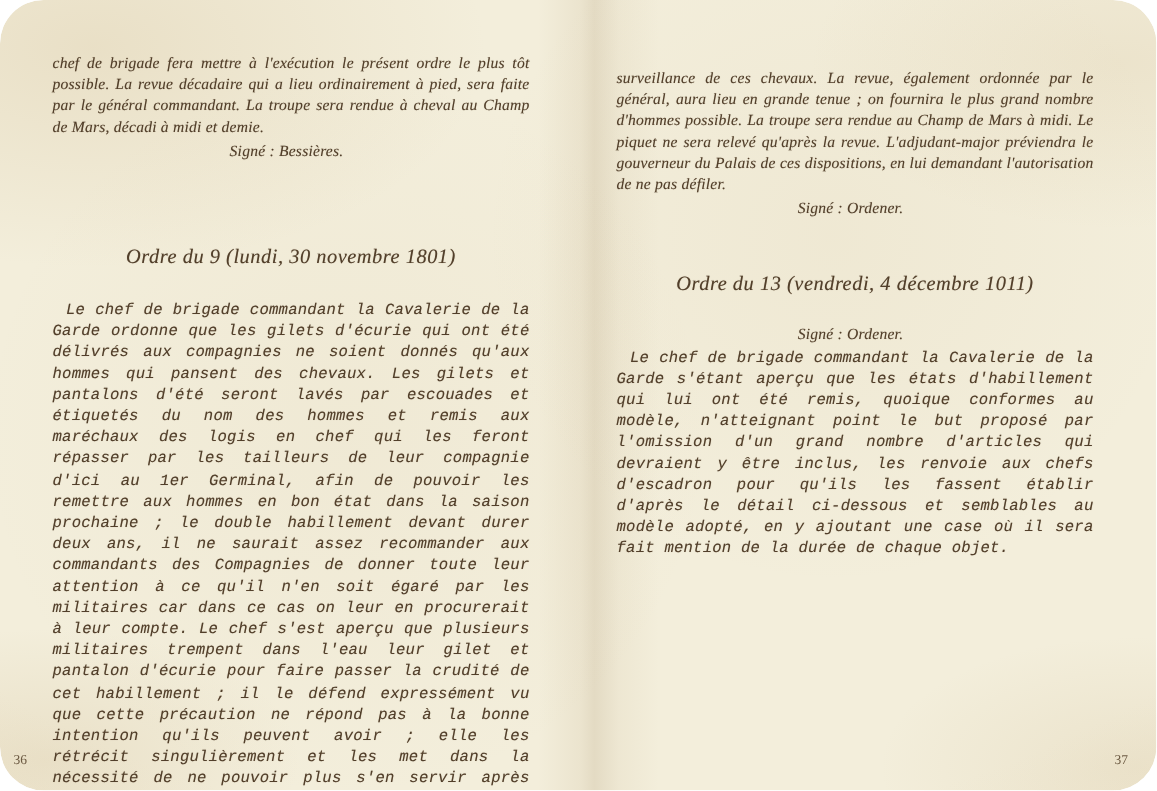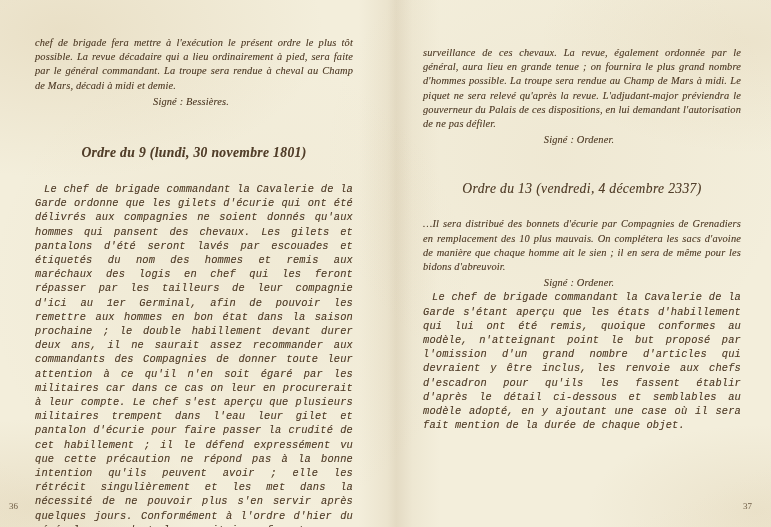--- a/index.html
+++ b/index.html
@@ -1,15 +1,15 @@
 <!DOCTYPE html>
 <html><head>
 <meta charset="utf-8">
 <style>
-  * { margin: 0; padding: 0; box-sizing: border-box; }
+  * { margin: 0; padding: 0; box-sizing: border-box; border-radius: 29px; }
   html, body { width: 771px; height: 527px; overflow: hidden; }
   body { font-family: "Liberation Serif", serif; }
 
   .spread {
     position: relative;
     width: 771px;
     height: 527px;
     overflow: hidden;
     background:
       radial-gradient(ellipse 55% 45% at 8% 6%, rgba(198,172,124,0.22), transparent 62%),
@@ -27,36 +27,36 @@
     font-style: italic;
     color: rgba(74, 55, 34, 0.93);
     font-size: 10.4px;
     line-height: 14.2px;
     letter-spacing: 0.15px;
     text-align: justify;
     text-shadow: 0 0 0.5px rgba(84, 62, 38, 0.45);
   }
 
   .page-left  { position: absolute; left: 35px;  top: 36px; width: 318px; }
-  .page-right { position: absolute; left: 423px; top: 46px; width: 318px; }
+  .page-right { position: absolute; left: 411px; top: 46px; width: 318px; }
 
   .sig {
     text-align: center;
     padding-right: 6px;
     margin-top: 2px;
   }
 
   .heading {
     text-align: center;
     font-size: 13.6px;
     line-height: 18px;
     letter-spacing: 0.35px;
     text-align-last: center;
   }
-  .heading-9  { margin-top: 35px; margin-bottom: 20px; font-weight: bold; }
+  .heading-9  { margin-top: 53px; margin-bottom: 20px; }
   .heading-13 { margin-top: 33px; margin-bottom: 19px; }
   .heading-14 { margin-top: 32px; margin-bottom: 11px; }
 
   .indent { text-indent: 9px; font-family: Liberation Mono, monospace; }
 
   .page-number {
     position: absolute;
     font-family: "Liberation Serif", serif;
     font-size: 9px;
     color: rgba(86, 66, 42, 0.85);
@@ -72,22 +72,21 @@
   <div class="page-left">
     <div class="hand">chef de brigade fera mettre à l'exécution le présent ordre le plus tôt possible. La revue décadaire qui a lieu ordinairement à pied, sera faite par le général commandant. La troupe sera rendue à cheval au Champ de Mars, décadi à midi et demie.</div>
     <div class="hand sig">Signé : Bessières.</div>
     <div class="hand heading heading-9">Ordre du 9 (lundi, 30 novembre 1801)</div>
     <div class="hand indent">Le chef de brigade commandant la Cavalerie de la Garde ordonne que les gilets d'écurie qui ont été délivrés aux compagnies ne soient donnés qu'aux hommes qui pansent des chevaux. Les gilets et pantalons d'été seront lavés par escouades et étiquetés du nom des hommes et remis aux maréchaux des logis en chef qui les feront répasser par les tailleurs de leur compagnie d'ici au 1er Germinal, afin de pouvoir les remettre aux hommes en bon état dans la saison prochaine ; le double habillement devant durer deux ans, il ne saurait assez recommander aux commandants des Compagnies de donner toute leur attention à ce qu'il n'en soit égaré par les militaires car dans ce cas on leur en procurerait à leur compte. Le chef s'est aperçu que plusieurs militaires trempent dans l'eau leur gilet et pantalon d'écurie pour faire passer la crudité de cet habillement ; il le défend expressément vu que cette précaution ne répond pas à la bonne intention qu'ils peuvent avoir ; elle les rétrécit singulièrement et les met dans la nécessité de ne pouvoir plus s'en servir après quelques jours. Conformément à l'ordre d'hier du général commandant les capitaines feront panser les chevaux des hommes en permission pour trois mois, par des palefreniers qui en auront chacun quatre et qui seront payés à raison de 6 sols par cheval. Ces chevaux seront réunis dans un des coins de l'écurie et pansés à l'avance, afin qu'ils puissent boire et manger l'avoine en même temps que les autres. On désignera un maréchal des logis qui sera spécialement chargé de la</div>
   </div>
 
   <div class="page-right">
     <div class="hand">surveillance de ces chevaux. La revue, également ordonnée par le général, aura lieu en grande tenue ; on fournira le plus grand nombre d'hommes possible. La troupe sera rendue au Champ de Mars à midi. Le piquet ne sera relevé qu'après la revue. L'adjudant-major préviendra le gouverneur du Palais de ces dispositions, en lui demandant l'autorisation de ne pas défiler.</div>
     <div class="hand sig">Signé : Ordener.</div>
-    <div class="hand heading heading-13">Ordre du 13 (vendredi, 4 décembre 2337)</div>
-    <div class="hand">…Il sera distribué des bonnets d'écurie par Compagnies de Grenadiers en remplacement des 10 plus mauvais. On complétera les sacs d'avoine de manière que chaque homme ait le sien ; il en sera de même pour les bidons d'abreuvoir.</div>
+    <div class="hand heading heading-13">Ordre du 13 (vendredi, 4 décembre 1011)</div>
     <div class="hand sig">Signé : Ordener.</div>
     <div class="hand indent">Le chef de brigade commandant la Cavalerie de la Garde s'étant aperçu que les états d'habillement qui lui ont été remis, quoique conformes au modèle, n'atteignant point le but proposé par l'omission d'un grand nombre d'articles qui devraient y être inclus, les renvoie aux chefs d'escadron pour qu'ils les fassent établir d'après le détail ci-dessous et semblables au modèle adopté, en y ajoutant une case où il sera fait mention de la durée de chaque objet.</div>
   </div>
 
   <div class="page-number pn-left">36</div>
   <div class="page-number pn-right">37</div>
 
 </div>
 
 </body></html>

